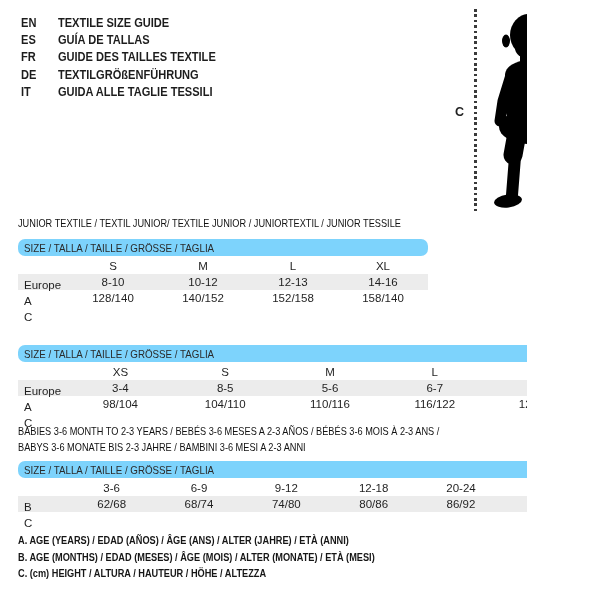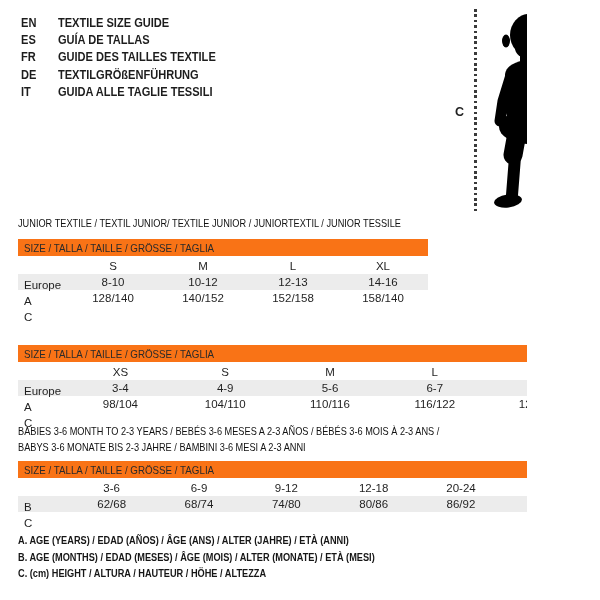--- a/index.html
+++ b/index.html
@@ -27,22 +27,22 @@
   #junior-title{left:18px;top:217px;}
   #children-title{left:18px;top:323px;}
   #babies-title{left:18px;top:423px;line-height:16px;}
   .subA{font-size:8px;vertical-align:-2px;}
 
   
   .size-table{position:absolute;}
   #junior-table{left:18px;top:239px;width:410px;}
   #children-table{left:18px;top:345px;width:574px;}
   #babies-table{left:18px;top:461px;width:574px;}
-  .tbl-head{height:17px;background:#f97316;display:flex;align-items:center;
-            padding-left:6px;box-sizing:border-box;font-size:11.5px;color:#2a2a2a;margin-bottom:2px;}
+  .tbl-head{height:17px;background:#7dd3fc;display:flex;align-items:center;
+            padding-left:6px;box-sizing:border-box;font-size:11.5px;color:#2a2a2a;margin-bottom:2px;border-radius:7px;}
   .tbl-row{display:flex;height:16px;align-items:center;font-size:11.5px;color:#1f1f1f;}
   .shaded{background:#ececec;}
   .c-label{width:50px;padding-left:6px;box-sizing:border-box;margin-top:37px;}
   .c-val{flex:1;text-align:center;}
 
   
   .footnotes{position:absolute;left:18px;top:534px;}
   .fn{font-weight:700;font-size:11.5px;height:16.5px;color:#161616;}
 </style>
 </head>
@@ -138,21 +138,21 @@
       <span class="c-label">Europe</span>
       <span class="c-val">XS</span>
       <span class="c-val">S</span>
       <span class="c-val">M</span>
       <span class="c-val">L</span>
       <span class="c-val">XL</span>
     </div>
     <div class="tbl-row shaded">
       <span class="c-label">A</span>
       <span class="c-val">3-4</span>
-      <span class="c-val">4-9</span>
+      <span class="c-val">8-5</span>
       <span class="c-val">5-6</span>
       <span class="c-val">6-7</span>
       <span class="c-val">7-8</span>
     </div>
     <div class="tbl-row">
       <span class="c-label">C</span>
       <span class="c-val">98/104</span>
       <span class="c-val">104/110</span>
       <span class="c-val">110/116</span>
       <span class="c-val">116/122</span>

